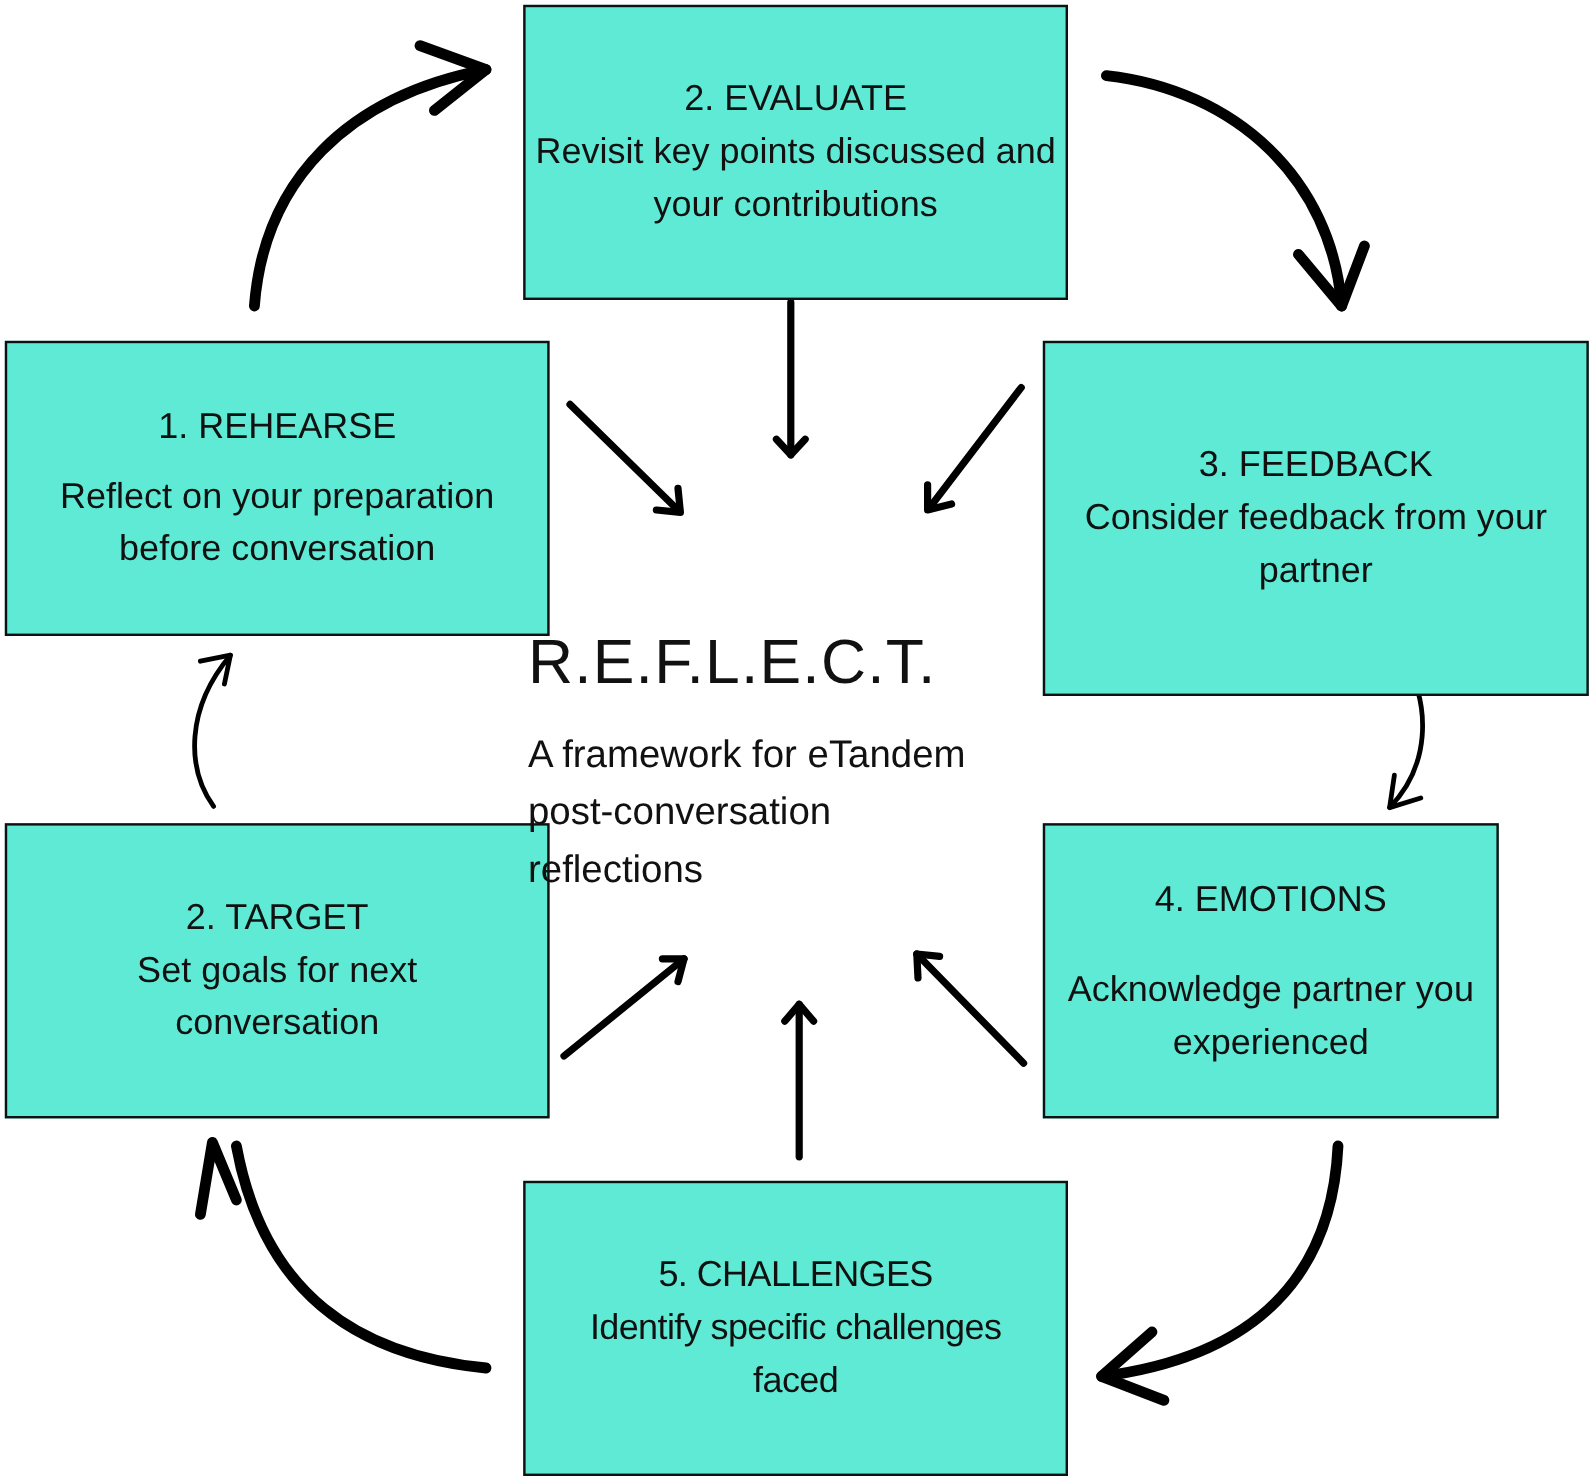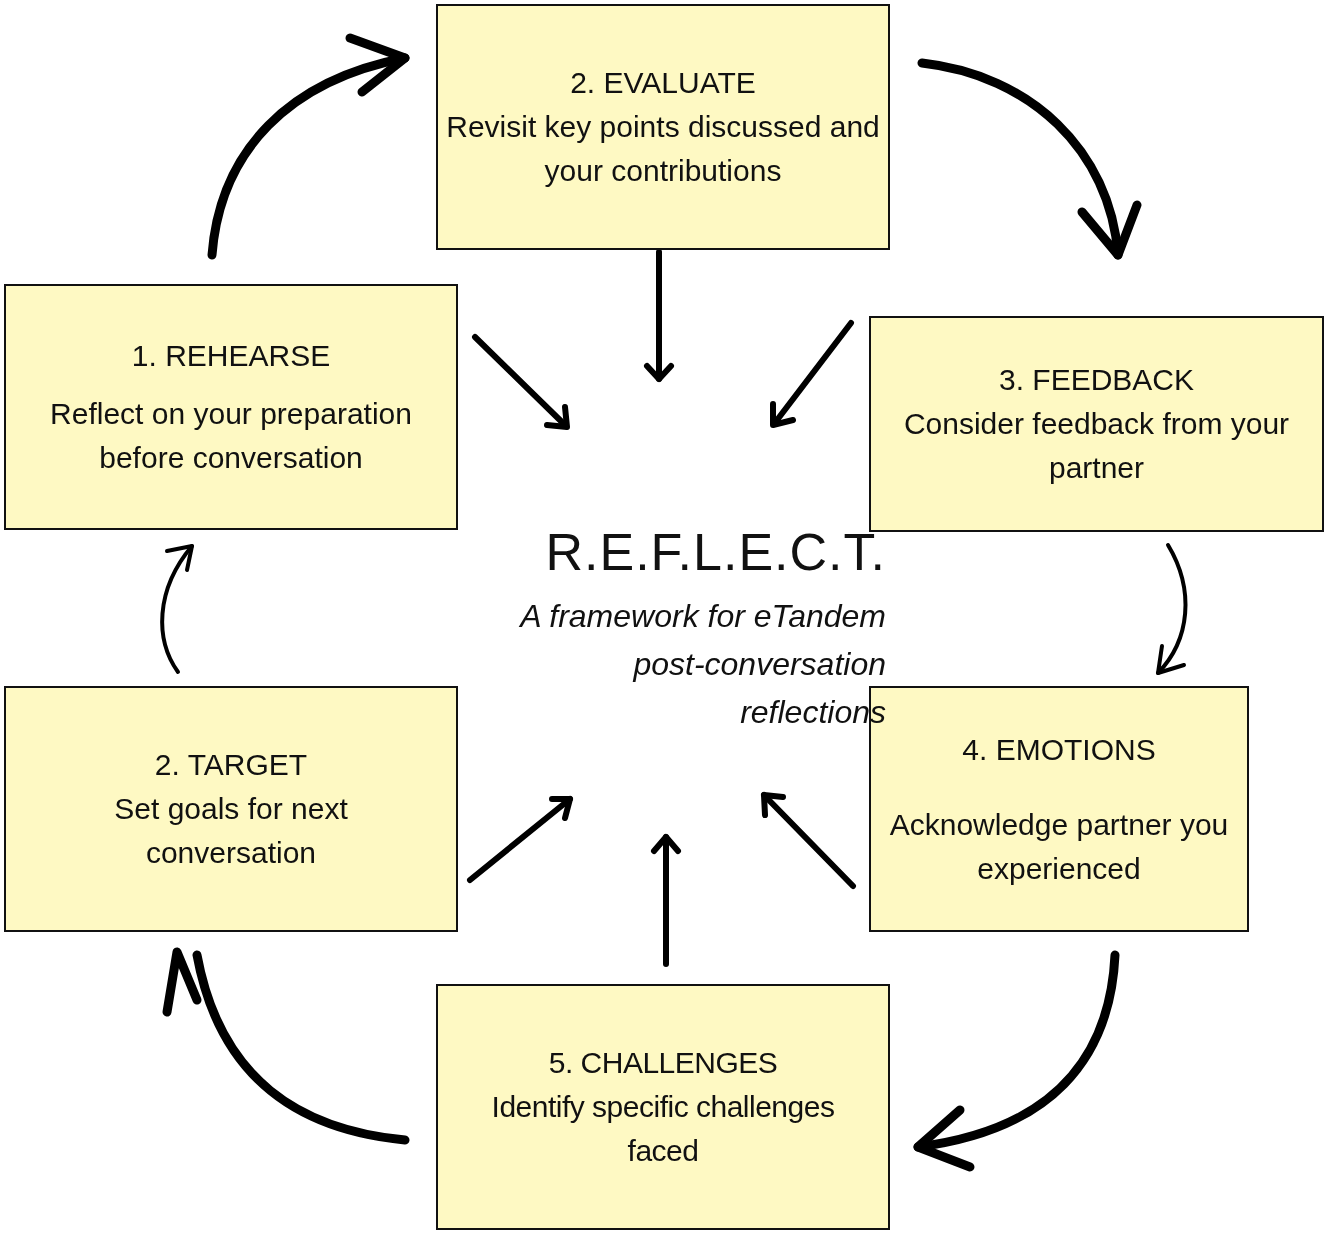--- a/index.html
+++ b/index.html
@@ -1,33 +1,33 @@
 <!DOCTYPE html>
 <html><head>
   <meta charset="utf-8">
   <style>
     html, body { margin: 0; padding: 0; background: #ffffff; }
     body { width: 1327px; height: 1235px; position: relative; overflow: hidden;
            font-family: "Liberation Sans", "DejaVu Sans", sans-serif; color: #111; }
-    .box { position: absolute; border: 2.5px solid #111; box-sizing: border-box; background: #fef9c3;
+    .box { position: absolute; border: 2.5px solid #111; box-sizing: border-box; background: #5eead4;
            display: flex; flex-direction: column; align-items: center; justify-content: center;
            text-align: center; }
     .box .title { font-size: 30px; line-height: 44px; white-space: nowrap; }
     .box .desc { font-size: 30px; line-height: 44px; }
     #box-rehearse  { left: 4px;   top: 284px; width: 454px; height: 246px; gap: 14px; }
     #box-evaluate  { left: 436px; top: 4px;   width: 454px; height: 246px; }
-    #box-feedback  { left: 869px; top: 284px; width: 455px; height: 216px; margin-top: 32px; }
+    #box-feedback  { left: 869px; top: 284px; width: 455px; height: 296px; }
     #box-emotions  { left: 869px; top: 686px; width: 380px; height: 246px; gap: 31px; }
     #box-challenges{ left: 436px; top: 984px; width: 454px; height: 246px; }
     #box-target    { left: 4px;   top: 686px; width: 454px; height: 246px; }
     #box-feedback .desc, #box-emotions .desc { padding: 0 2px; }
     #box-challenges .title, #box-challenges .desc { font-stretch: condensed; letter-spacing: -0.5px; }
-    .center { position: absolute; left: 440px; top: 520px; width: 446px; text-align: right; }
+    .center { position: absolute; left: 440px; top: 520px; width: 446px; text-align: left; }
     .center .big { font-size: 52px; line-height: 64px; letter-spacing: 1px; }
-    .center .sub { font-size: 32px; line-height: 48px; margin-top: 8px; font-style: italic; }
+    .center .sub { font-size: 32px; line-height: 48px; margin-top: 20px; }
     svg.arrows { position: absolute; left: 0; top: 0; width: 1327px; height: 1235px; pointer-events: none; }
     svg.arrows path, svg.arrows line { fill: none; stroke: #000; stroke-linecap: round; stroke-linejoin: round; }
   </style>
 </head>
 <body>
 
 <svg class="arrows" viewBox="0 0 1327 1235">
 
   <g>
     <path d="M212 255 C 220 150, 290 80, 405 58" stroke-width="9"></path>

